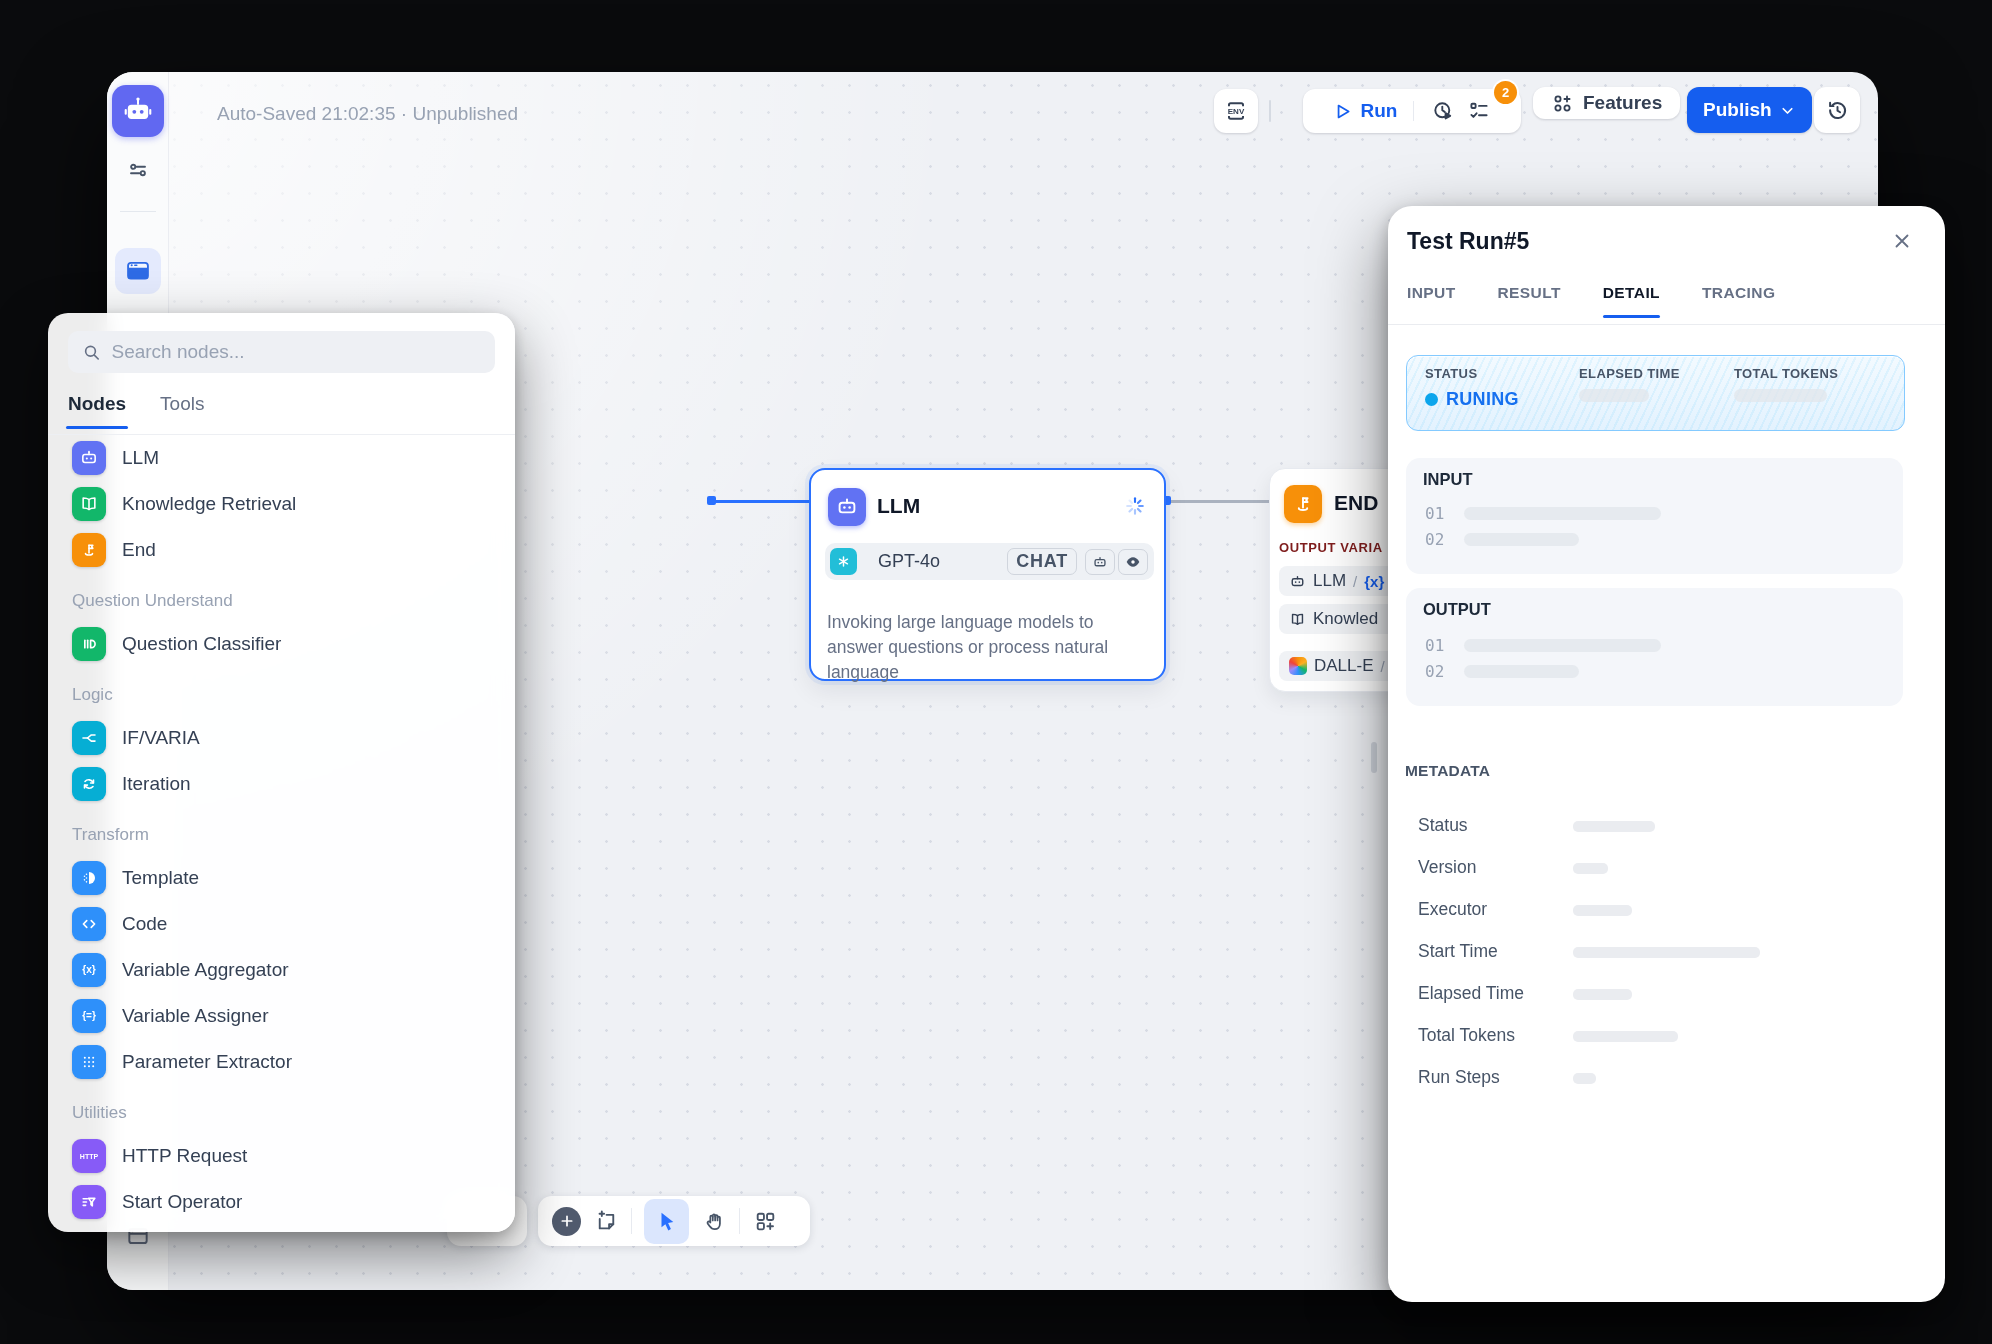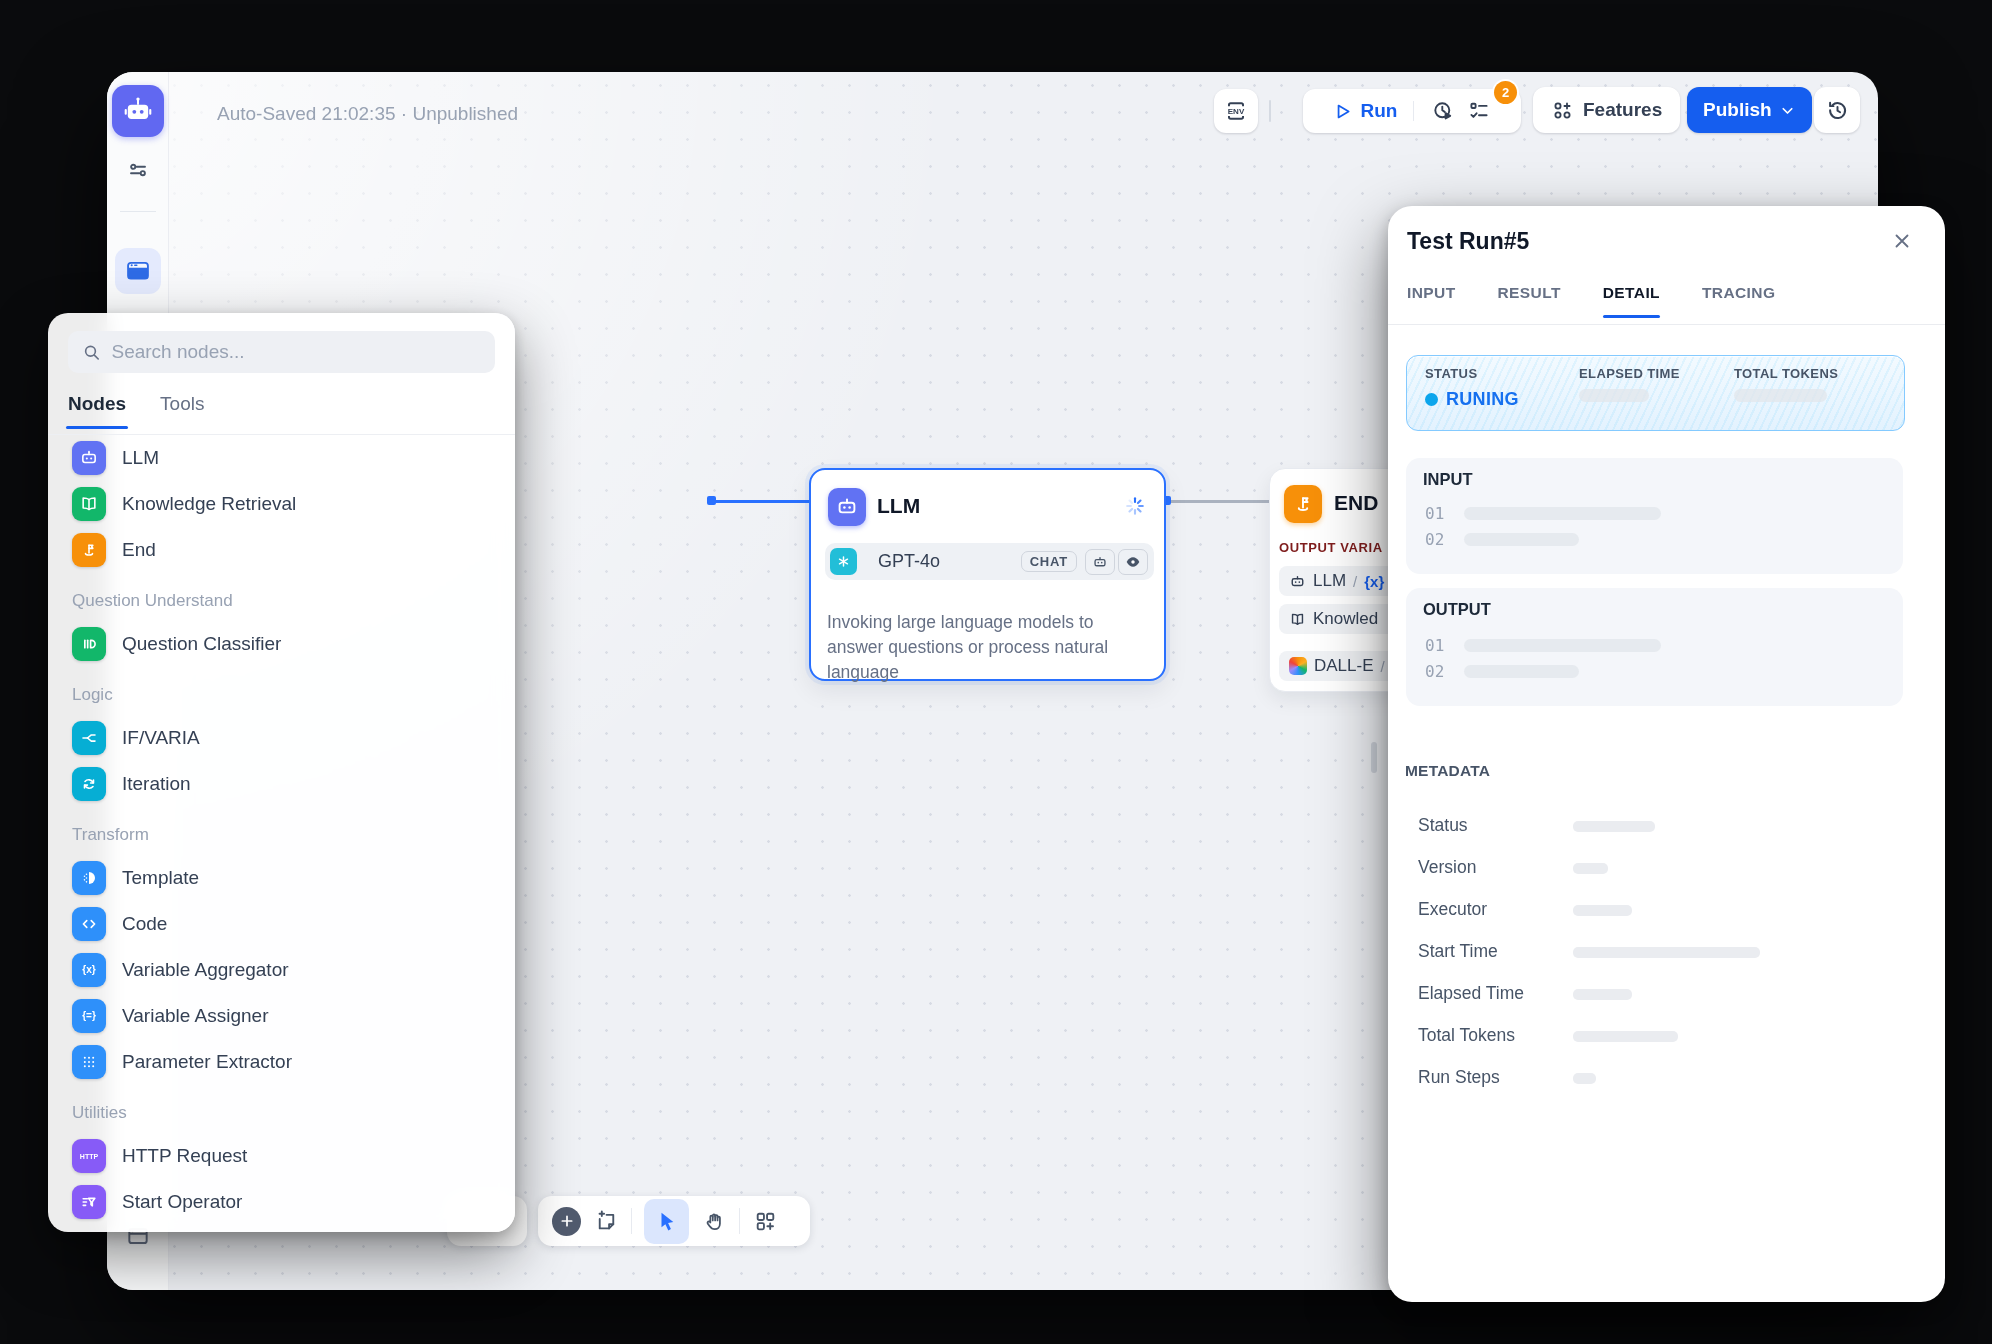--- a/index.html
+++ b/index.html
@@ -32,21 +32,21 @@
     box-shadow:0 1px 3px rgba(16,24,40,.1), 0 1px 2px rgba(16,24,40,.06);
     display:flex; align-items:center; justify-content:center; }
   .env-btn { left:1107px; top:17px; width:44px; height:44px; color:#344054; }
   .tb-sep { position:absolute; left:1162px; top:28px; width:2px; height:22px; background:#d5dae2; border-radius:1px; }
   .run-group { left:1196px; top:17px; width:218px; height:44px; padding:0 14px; gap:10px; }
   .run-label { font-size:19px; font-weight:bold; color:#155eef; }
   .rg-div { width:1px; height:20px; background:#e7eaf0; margin:0 6px; }
   .badge { position:absolute; left:1387px; top:9px; width:23px; height:23px; border-radius:50%;
     background:#f79009; color:#fff; font-size:13px; font-weight:bold;
     display:flex; align-items:center; justify-content:center; box-shadow:0 0 0 2px #fff; z-index:3; }
-  .features-btn { left:1426px; top:15px; height:46px; padding:0 18px; gap:9px; font-size:19px; font-weight:bold; color:#344054; }
+  .features-btn { left:1426px; top:15px; height:32px; padding:0 18px; gap:9px; font-size:19px; font-weight:bold; color:#344054; }
   .publish-btn { left:1580px; top:15px; height:46px; padding:0 16px; gap:7px; background:#155eef;
     color:#fff; font-size:19px; font-weight:bold; }
   .history-btn { left:1707px; top:15px; width:46px; height:46px; color:#344054; }
 
   
   .node { position:absolute; background:#fff; border-radius:16px; }
   .start-node { left:278px; top:396px; width:326px; height:228px; border:1.5px solid #12b76a;
     box-shadow:0 0 0 3px rgba(18,183,106,.07), 0 8px 20px rgba(16,24,40,.08); }
   .check-badge { position:absolute; left:275px; top:20px; width:30px; height:30px; border-radius:50%;
     background:#12b76a; display:flex; align-items:center; justify-content:center; }
@@ -57,21 +57,21 @@
   .llm-node { left:702px; top:396px; width:357px; height:213px; border:2px solid #2970ff;
     box-shadow:0 0 0 4px rgba(41,112,255,.08), 0 10px 24px rgba(16,24,40,.08); }
   .llm-head-icon { position:absolute; left:17px; top:18px; width:38px; height:38px; border-radius:10px;
     background:#6172f3; display:flex; align-items:center; justify-content:center; box-shadow:0 2px 5px rgba(97,114,243,.45); }
   .llm-title { position:absolute; left:66px; top:24px; font-size:21px; font-weight:bold; color:#101828; }
   .spinner { position:absolute; left:313px; top:25px; width:22px; height:22px; }
   .model-row { position:absolute; left:14px; top:73px; width:329px; height:37px; background:#eef1f5;
     border-radius:10px; display:flex; align-items:center; padding:0 6px 0 5px; }
   .gpt-ic { width:27px; height:27px; border-radius:7px; background:#22bed8; display:flex; align-items:center; justify-content:center; }
   .model-name { font-size:18px; color:#344054; margin-left:21px; flex:1; }
-  .chat-pill { border:1.3px solid #d0d5dd; border-radius:7px; padding:2px 8px; font-size:13px;
+  .chat-pill { border:1.3px solid #d0d5dd; border-radius:7px; padding:2px 8px; font-size:18px;
     font-weight:bold; letter-spacing:.8px; color:#475467; background:#fff0; margin-right:5px; }
   .mini-pill { width:30px; height:26px; border:1.3px solid #d0d5dd; border-radius:7px;
     display:flex; align-items:center; justify-content:center; color:#475467; margin-left:3px; }
   .llm-desc { position:absolute; left:16px; top:140px; width:316px; font-size:17.5px; line-height:25px; color:#667085; }
 
   .end-node { left:1162px; top:396px; width:230px; height:224px; border:1px solid #e7eaf0;
     box-shadow:0 8px 20px rgba(16,24,40,.08); }
   .end-icon { position:absolute; left:14px; top:16px; width:38px; height:38px; border-radius:10px;
     background:#f79009; display:flex; align-items:center; justify-content:center; box-shadow:0 2px 5px rgba(247,144,9,.4); }
   .end-title { position:absolute; left:64px; top:22px; font-size:21px; font-weight:bold; color:#101828; }

